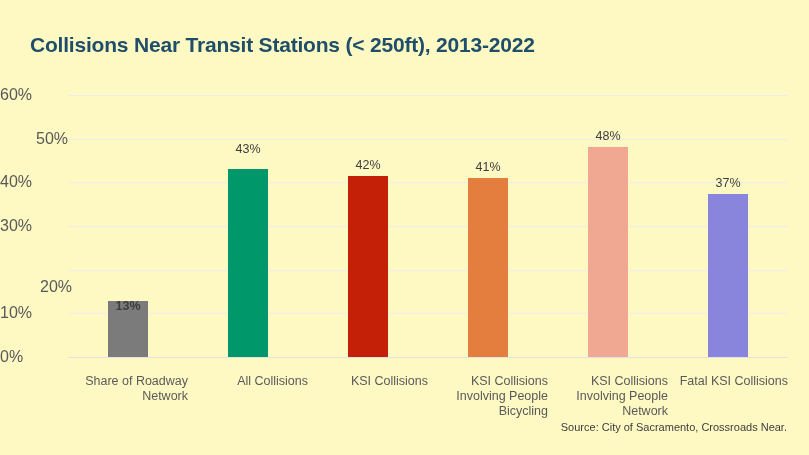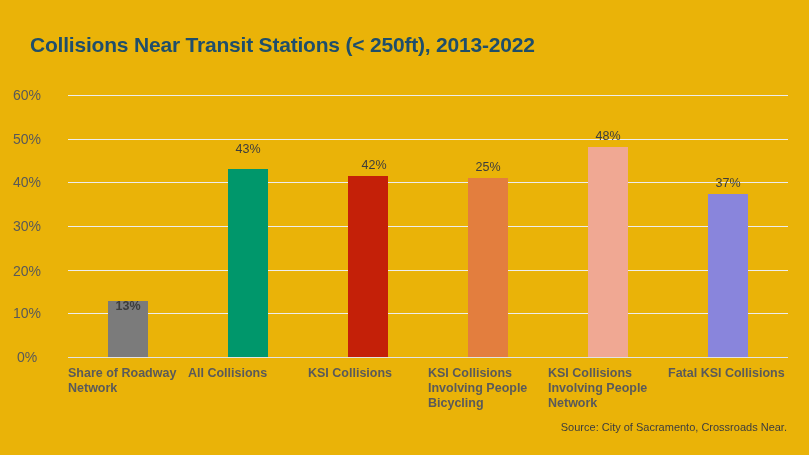--- a/index.html
+++ b/index.html
@@ -11,21 +11,21 @@
     width: 809px;
     height: 455px;
     overflow: hidden;
     font-family: "Liberation Sans", sans-serif;
     -webkit-font-smoothing: antialiased;
   }
   .page {
     position: relative;
     width: 809px;
     height: 455px;
-    background: #eab308;
+    background: #fef9c3;
   }
 
   
   .chart-title {
     position: absolute;
     left: 30px;
     top: 33px;
     font-size: 21px;
     font-weight: bold;
     color: #1F4E6B;
@@ -61,22 +61,22 @@
     position: absolute;
     left: 0;
     top: 95px;
     width: 60px;
     height: 262px;
   }
   .y-tick {
     position: absolute;
     right: 0;
     width: 60px;
-    text-align: center;
-    font-size: 14px;
+    text-align: left;
+    font-size: 16px;
     color: #595959;
     transform: translateY(-50%);
     padding-right: 6px;
     box-sizing: border-box;
   }
 
   
   .bars {
     position: absolute;
     inset: 0;
@@ -105,26 +105,25 @@
   
   .x-axis {
     position: absolute;
     left: 68px;
     top: 362px;
     width: 720px;
     height: 60px;
   }
   .x-label {
     position: absolute;
-    top: 4px;
-    text-align: left;
+    top: 12px;
+    text-align: right;
     font-size: 12.5px;
     line-height: 15px;
     color: #5a5a5a;
-    font-weight: bold;
   }
 
   
   .source-note {
     position: absolute;
     right: 22px;
     top: 421px;
     font-size: 11px;
     color: #3d3d3d;
     white-space: nowrap;
@@ -132,24 +131,24 @@
 </style>
 </head>
 <body>
 
 <div class="page">
 
   <div class="chart-title">Collisions Near Transit Stations (&lt; 250ft), 2013-2022</div>
 
   <div class="y-axis">
       <div class="y-tick" style="top: 0px;">60%</div>
-      <div class="y-tick" style="top: 43.6667px;">50%</div>
+      <div class="y-tick" style="top: 43.6667px; padding-left: 36px;">50%</div>
       <div class="y-tick" style="top: 87.3333px;">40%</div>
       <div class="y-tick" style="top: 131px;">30%</div>
-      <div class="y-tick" style="top: 176px;">20%</div>
+      <div class="y-tick" style="top: 192px; padding-left: 40px;">20%</div>
       <div class="y-tick" style="top: 218.333px;">10%</div>
       <div class="y-tick" style="top: 262px;">0%</div>
     </div>
 
   <div class="plot-area">
     <div class="gridlines">
         <div class="gridline" style="top: 0px;"></div>
         <div class="gridline" style="top: 43.6667px;"></div>
         <div class="gridline" style="top: 87.3333px;"></div>
         <div class="gridline" style="top: 131px;"></div>
@@ -161,25 +160,25 @@
         <div class="bar-slot" style="left: 0px; width: 120px;">
           <div class="bar" title="Share of Roadway Network: 13%" style="height: 55.8933px; background: rgb(123, 123, 123);"></div>
           <div class="bar-value" style="bottom: 44px; font-weight: bold;">13%</div>
         </div>
         <div class="bar-slot" style="left: 120px; width: 120px;">
           <div class="bar" title="All Collisions: 43%" style="height: 187.767px; background: rgb(0, 151, 107);"></div>
           <div class="bar-value" style="bottom: 201px;">43%</div>
         </div>
         <div class="bar-slot" style="left: 240px; width: 120px;">
           <div class="bar" title="KSI Collisions: 42%" style="height: 181.217px; background: rgb(196, 32, 8);"></div>
-          <div class="bar-value" style="bottom: 185.217px; margin-left: 6px;">42%</div>
+          <div class="bar-value" style="bottom: 185.217px;">42%</div>
         </div>
         <div class="bar-slot" style="left: 360px; width: 120px;">
           <div class="bar" title="KSI Collisions Involving People Bicycling: 41%" style="height: 179.033px; background: rgb(227, 126, 62);"></div>
-          <div class="bar-value" style="bottom: 183.033px;">25%</div>
+          <div class="bar-value" style="bottom: 183.033px;">41%</div>
         </div>
         <div class="bar-slot" style="left: 480px; width: 120px;">
           <div class="bar" title="KSI Collisions Involving People Walking: 48%" style="height: 210.473px; background: rgb(240, 168, 147);"></div>
           <div class="bar-value" style="bottom: 214.473px;">48%</div>
         </div>
         <div class="bar-slot" style="left: 600px; width: 120px;">
           <div class="bar" title="Fatal KSI Collisions: 37%" style="height: 163.313px; background: rgb(137, 133, 220);"></div>
           <div class="bar-value" style="bottom: 167.313px;">37%</div>
         </div>
       </div>

